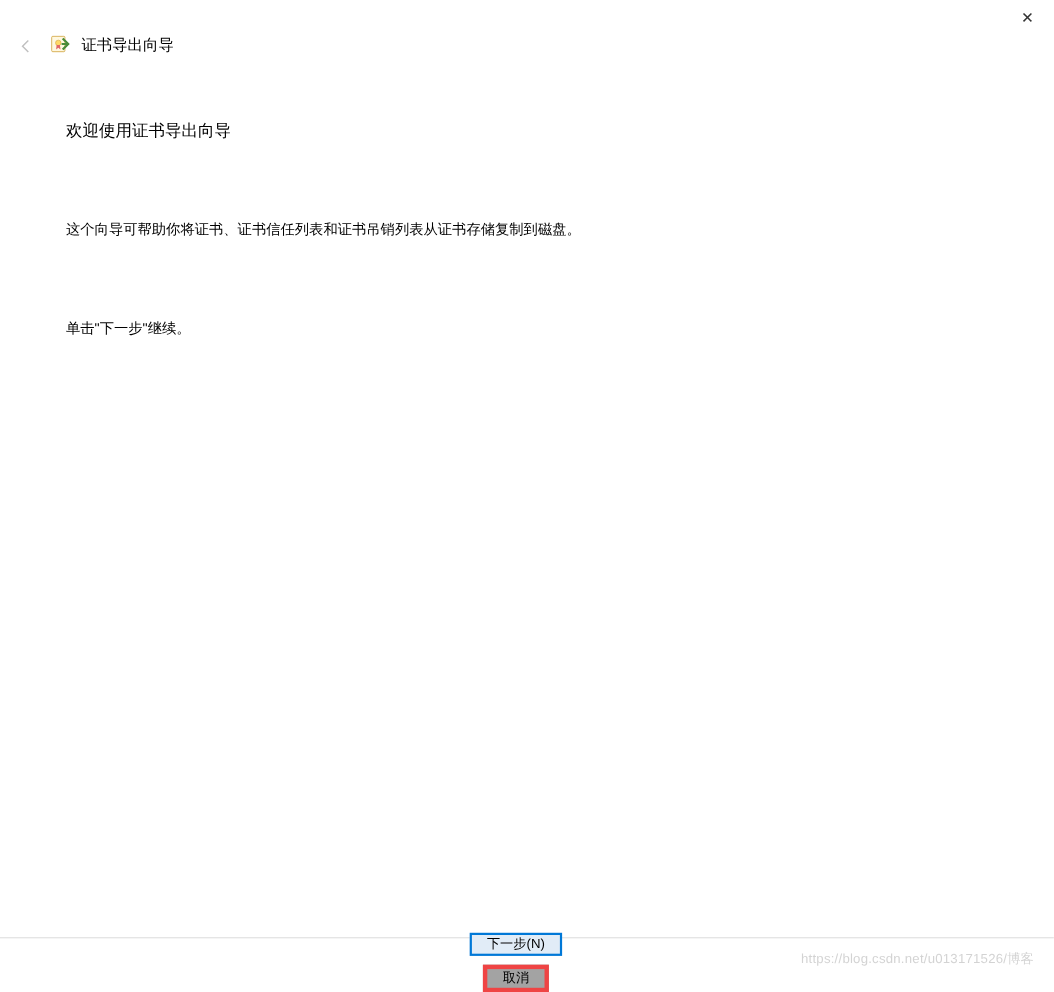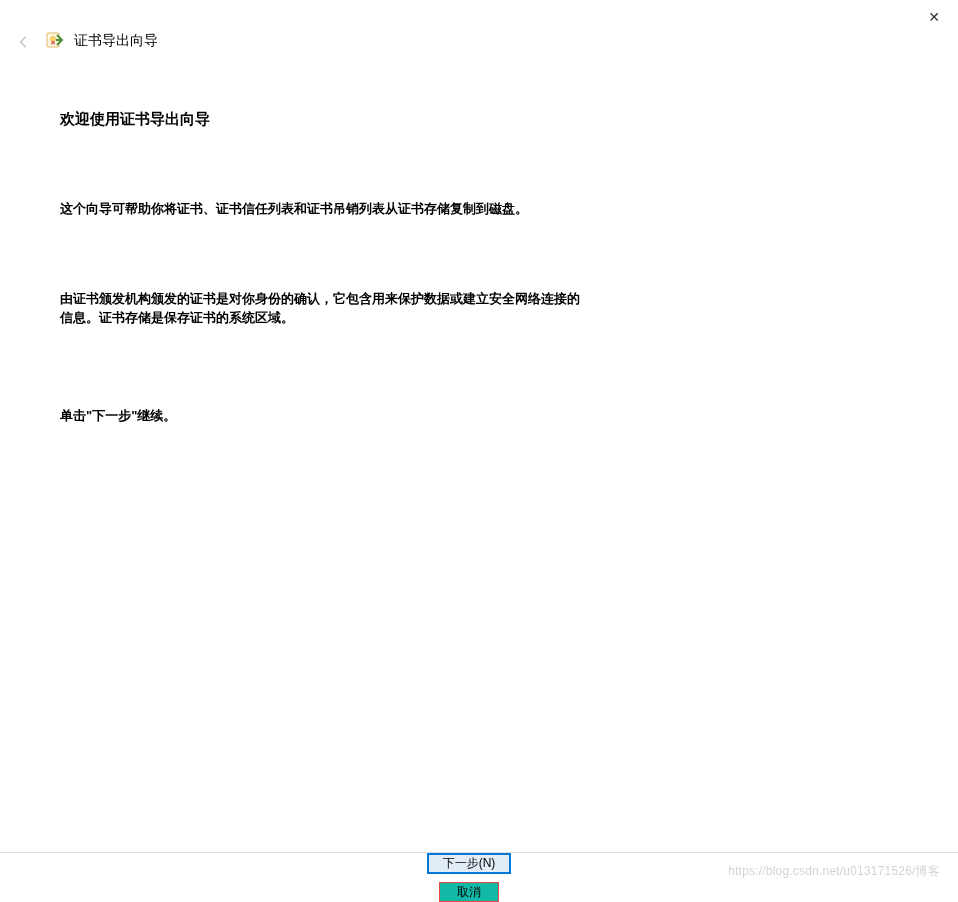--- a/index.html
+++ b/index.html
@@ -57,21 +57,20 @@
       width: 18px;
       height: 18px;
     }
     .title {
       font-size: 14px;
       color: #000;
       font-weight: normal;
     }
     .content {
       padding: 60px 60px 0 60px;
-      font-weight: bold;
     }
     .welcome {
       font-size: 15px;
       color: #000;
       margin-bottom: 70px;
     }
     .para1 {
       font-size: 13px;
       color: #000;
       line-height: 1.5;
@@ -102,22 +101,22 @@
       justify-content: flex-end;
       padding-right: 20px;
       gap: 8px;
       flex-direction: column;
     }
     .btn {
       min-width: 84px;
       height: 26px;
       font-size: 12px;
       font-family: "Microsoft YaHei", "Segoe UI", Tahoma, sans-serif;
-      background: #14b8a6;
-      border: 1px solid #ef4444;
+      background: #a3a3a3;
+      border: 4px solid #ef4444;
       cursor: default;
       padding: 0 12px;
       display: flex;
       align-items: center;
       justify-content: center;
     }
     .btn.primary {
       background: #e1ecf7;
       border: 2px solid #0078d7;
     }
@@ -156,21 +155,20 @@
       <path d="M11 3 L16 8 L11 13" fill="none" stroke="#4a8c3a" stroke-width="2"></path>
       <path d="M16 8 L10 8" stroke="#4a8c3a" stroke-width="2"></path>
     </svg>
   </span>
   <span class="title">证书导出向导</span>
 </div>
 
 <div class="content">
   <div class="welcome">欢迎使用证书导出向导</div>
   <div class="para1">这个向导可帮助你将证书、证书信任列表和证书吊销列表从证书存储复制到磁盘。</div>
-  <div class="para2">由证书颁发机构颁发的证书是对你身份的确认，它包含用来保护数据或建立安全网络连接的信息。证书存储是保存证书的系统区域。</div>
   <div class="para3">单击"下一步"继续。</div>
 </div>
 
 <div class="footer">
   <button class="btn primary">下一步(N)</button>
   <button class="btn cancel">取消</button>
 </div>
 
 <div class="watermark">https://blog.csdn.net/u013171526/博客</div>
 

